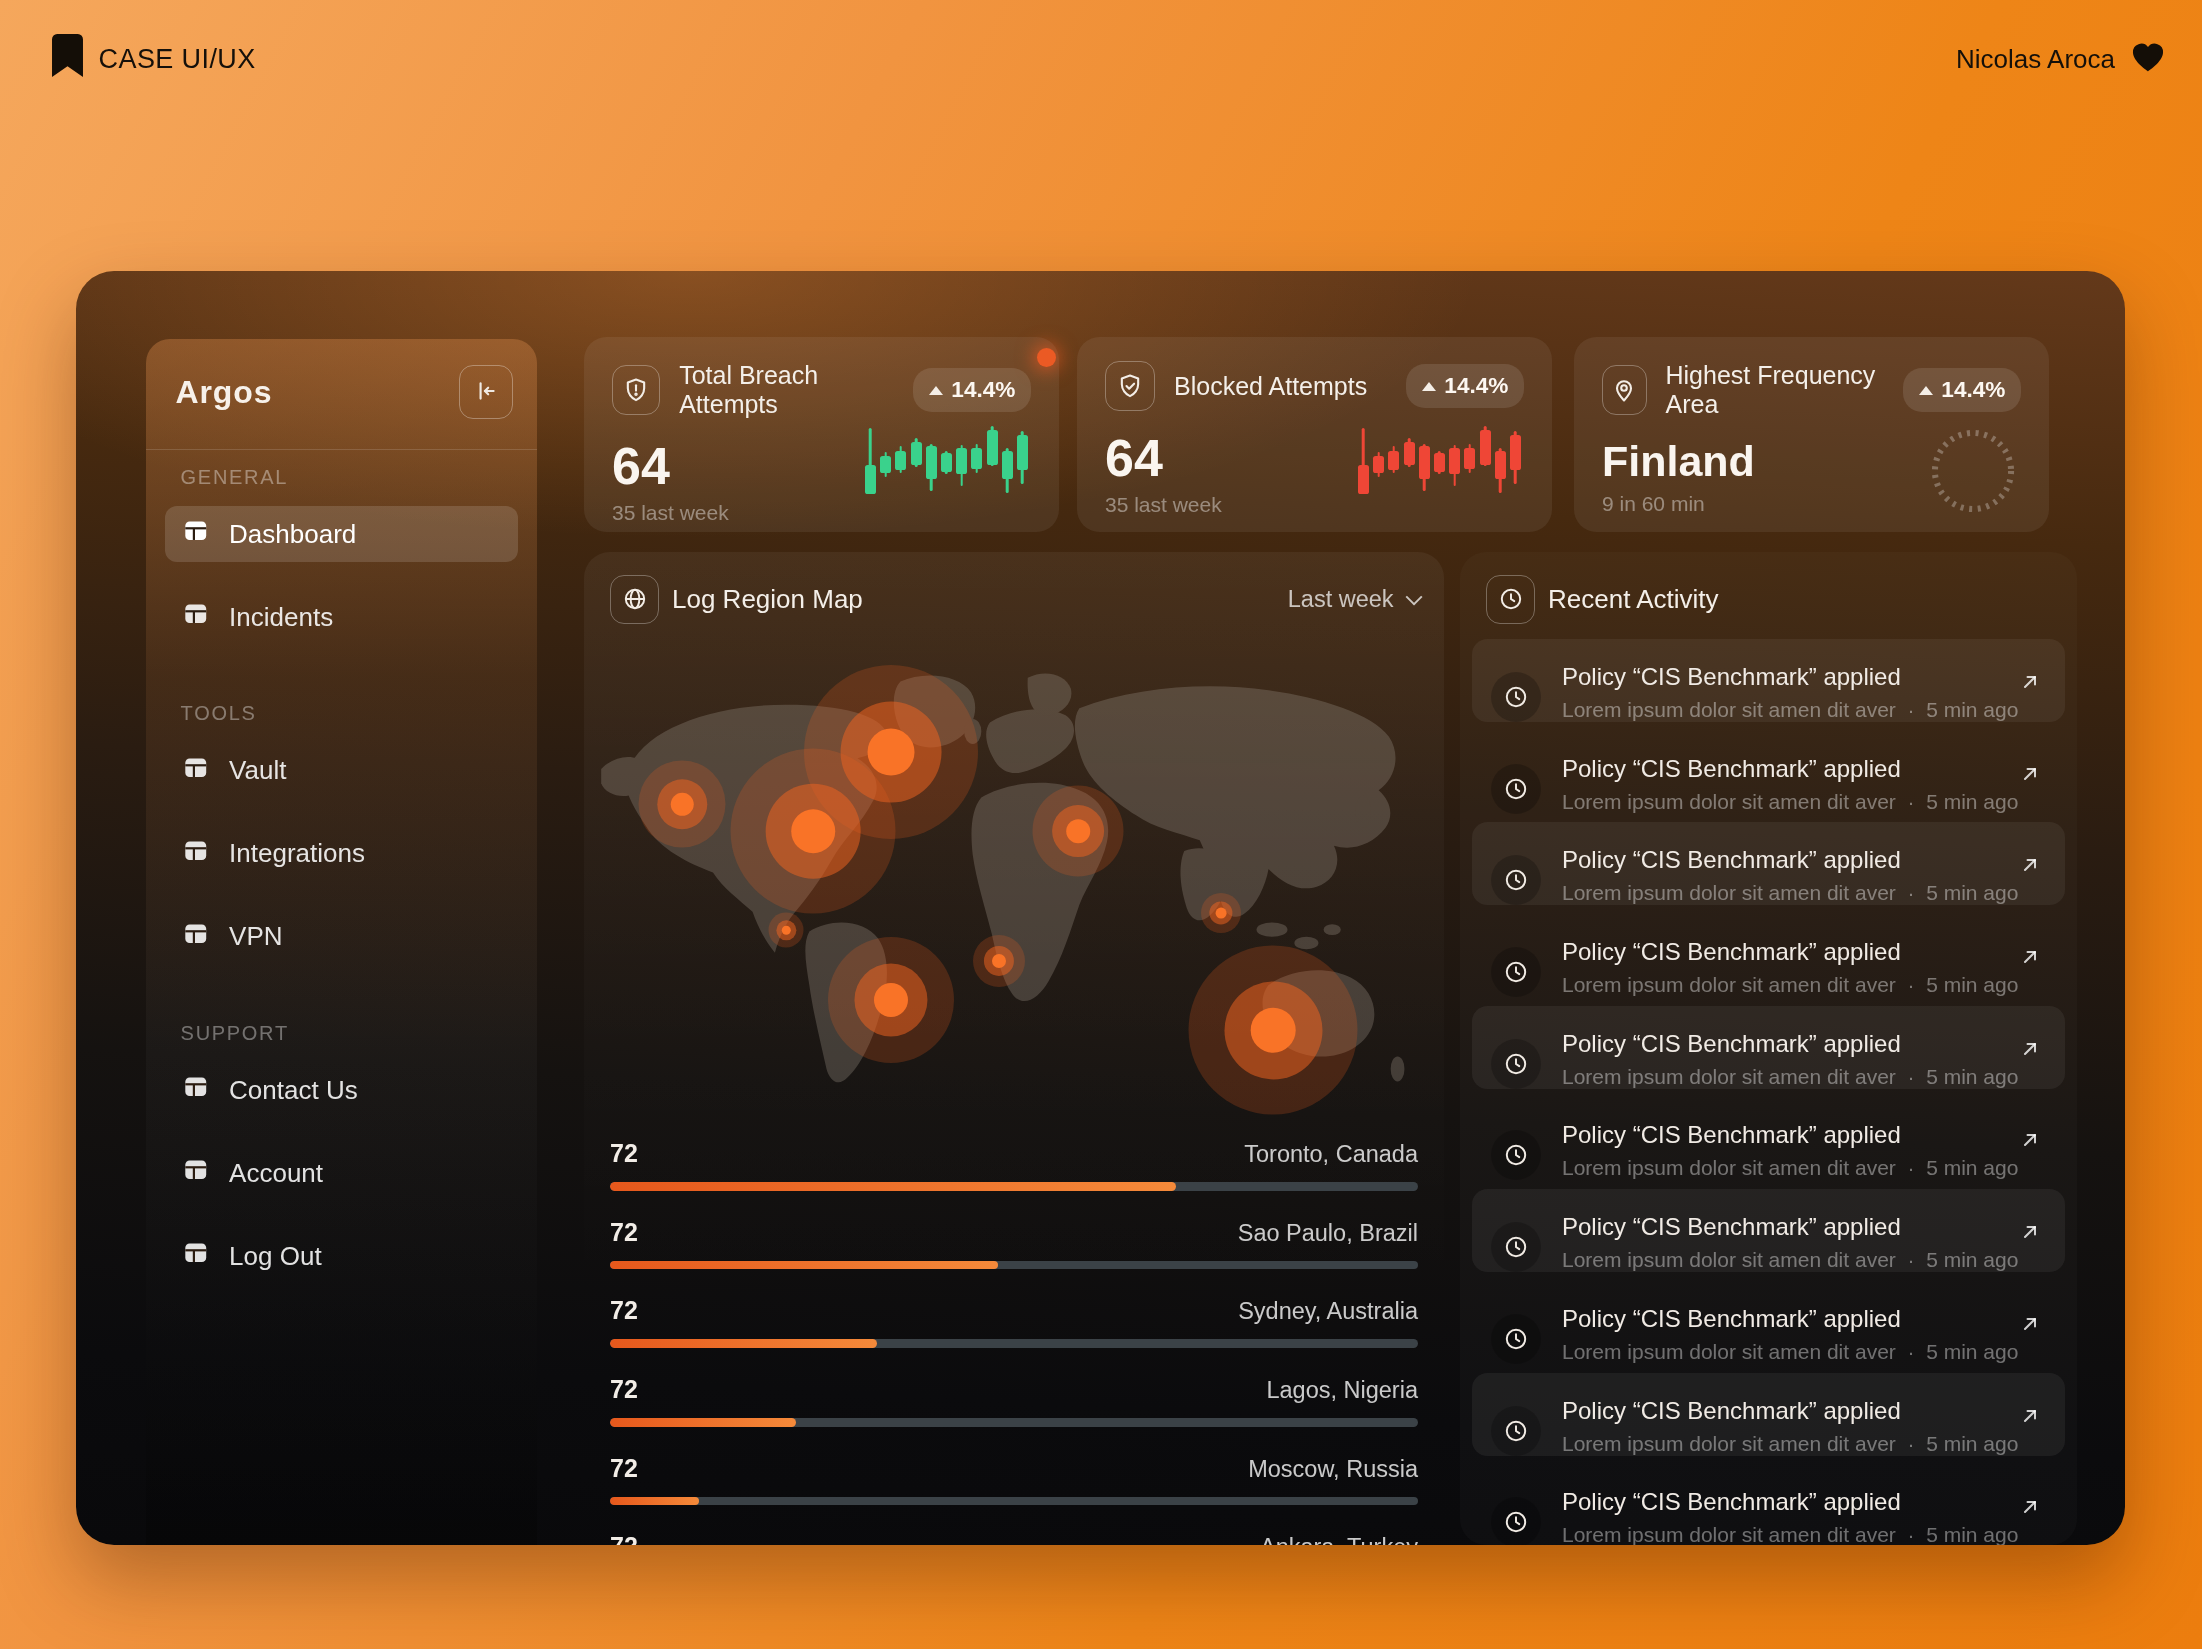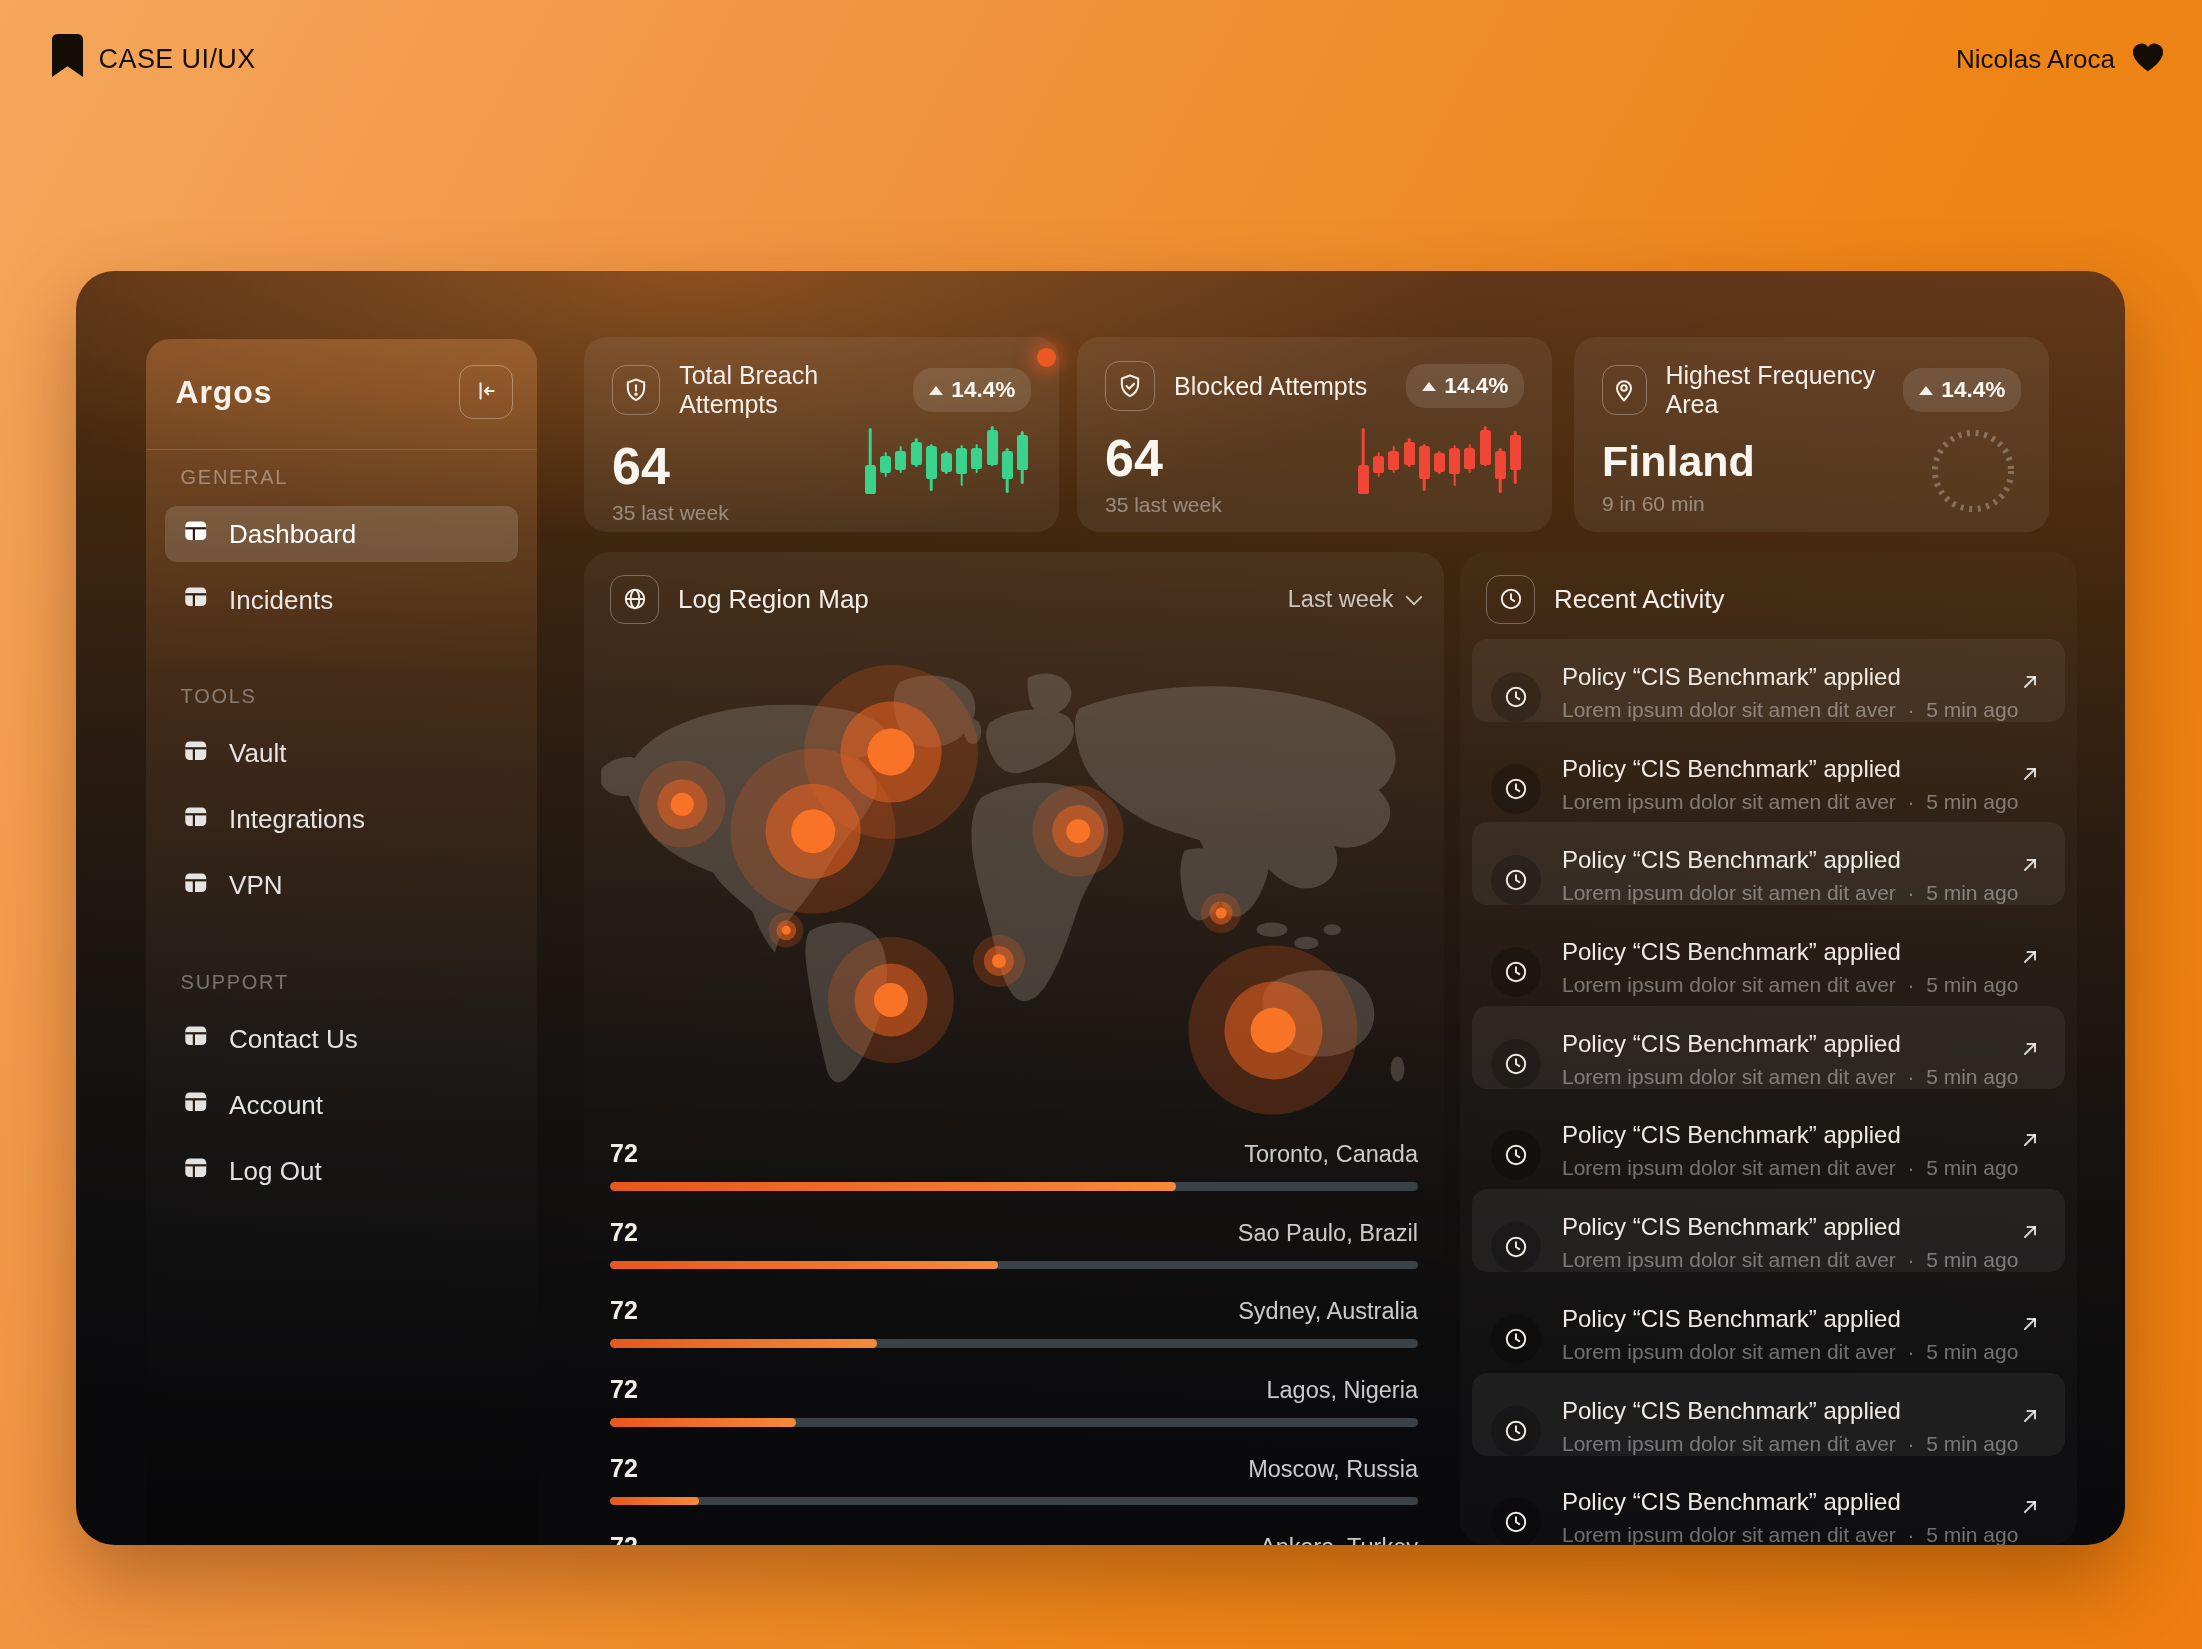--- a/index.html
+++ b/index.html
@@ -19,21 +19,21 @@
   
   .sidebar{position:absolute;left:70px;top:68px;width:391px;height:1206px;border-radius:24px 24px 0 0;
     background:linear-gradient(180deg,rgba(212,134,72,.40) 0%,rgba(150,95,52,.20) 28%,rgba(255,255,255,.03) 58%,rgba(0,0,0,.28) 100%);}
   .side-head{display:flex;align-items:center;justify-content:space-between;padding:26px 24px 0 29.5px;}
   .side-title{margin:0;font-size:32px;font-weight:700;color:#f7f1ea;letter-spacing:0.9px;}
   .collapse-btn{width:54px;height:54px;border-radius:14px;border:1.7px solid rgba(255,255,255,.32);background:transparent;color:#efe9e2;display:flex;align-items:center;justify-content:center;cursor:pointer;}
   .side-divider{height:0.9px;background:rgba(255,255,255,.14);margin-top:29.5px;}
   .side-nav{position:absolute;top:89px;left:19px;right:19px;}
   .side-label{font-size:20px;letter-spacing:1.7px;color:rgba(255,255,255,.38);margin:38px 15.6px 17.4px;}
   .side-nav .side-label ~ .side-label{margin-top:57px;}
-  .side-item{display:flex;align-items:center;gap:19px;height:56px;margin-bottom:10px;padding:0 15.6px;border-radius:12px;color:rgba(255,255,255,.88);font-size:26px;cursor:pointer;}
+  .side-item{display:flex;align-items:center;gap:19px;height:56px;margin-bottom:27px;padding:0 15.6px;border-radius:12px;color:rgba(255,255,255,.88);font-size:26px;cursor:pointer;}
   .side-item.active{background:rgba(255,255,255,.14);color:#ffffff;}
   .side-item svg{flex:0 0 auto;}
   
   .stat-card{position:absolute;top:66px;width:475px;height:195px;border-radius:22.6px;background:rgba(255,255,255,.065);padding:24px 28px;box-sizing:border-box;}
   #stat-0{left:508px;} #stat-1{left:1001px;} #stat-2{left:1498px;}
   .stat-head{display:flex;align-items:center;}
   .icon-box{width:50px;height:50px;border-radius:14px;border:1.7px solid rgba(255,255,255,.30);display:flex;align-items:center;justify-content:center;color:#f3ede6;box-sizing:border-box;}
   .stat-title{margin-left:19px;font-size:25px;font-weight:500;color:#f4efe9;}
   .badge{margin-left:auto;display:flex;align-items:center;gap:8.7px;background:rgba(255,255,255,.11);border-radius:19px;padding:8.7px 15.6px;color:#fdf8f2;font-size:22.6px;font-weight:700;}
   .tri-up{width:0;height:0;border-left:7px solid transparent;border-right:7px solid transparent;border-bottom:9.6px solid #f4eee7;}
@@ -42,21 +42,21 @@
   .spark{position:absolute;right:31px;bottom:38px;width:163px;height:70px;display:flex;gap:4.3px;}
   .candle{position:relative;flex:1;}
   .candle .wick{position:absolute;left:50%;transform:translateX(-50%);width:2.6px;border-radius:1.7px;}
   .candle .body{position:absolute;left:0;width:100%;border-radius:2.6px;}
   .alert-dot{position:absolute;top:11.3px;right:2.6px;width:19px;height:19px;border-radius:50%;background:#eb5a24;box-shadow:0 0 17.4px 4.3px rgba(235,90,36,.65);}
   .ring{position:absolute;right:31px;top:89px;width:90px;height:90px;}
   
   .map-panel{position:absolute;left:508px;top:281px;width:860px;height:993px;border-radius:26px;overflow:hidden;
     background:linear-gradient(180deg,rgba(255,255,255,.05),rgba(255,255,255,.02) 40%,rgba(255,255,255,0) 75%);}
   .panel-head{display:flex;align-items:center;padding:22.6px 26px 0 26px;}
-  .panel-title{margin-left:19px;font-size:26px;font-weight:500;color:#f4efe9;}
+  .panel-title{margin-left:13px;font-size:26px;font-weight:500;color:#f4efe9;}
   .filter{margin-left:auto;display:flex;align-items:center;gap:12px;color:rgba(255,255,255,.72);font-size:23.5px;cursor:pointer;}
   .chev{width:10.4px;height:10.4px;border-right:2.6px solid rgba(255,255,255,.72);border-bottom:2.6px solid rgba(255,255,255,.72);transform:rotate(45deg) translateY(-2.6px);}
   .map-area{position:absolute;left:0;top:83px;width:860px;height:500px;}
   .map-area svg{position:absolute;inset:0;}
   .hot{position:absolute;transform:translate(-50%,-50%);border-radius:50%;background:rgba(235,94,31,.22);}
   .hot .mid{position:absolute;left:50%;top:50%;transform:translate(-50%,-50%);width:58%;height:58%;border-radius:50%;background:rgba(238,99,33,.52);}
   .hot .core{position:absolute;left:50%;top:50%;transform:translate(-50%,-50%);width:27%;height:27%;border-radius:50%;background:#f97327;}
   .regions{position:absolute;left:26px;right:26px;top:587px;}
   .region{margin-bottom:27px;}
   .region-line{display:flex;justify-content:space-between;align-items:baseline;}

